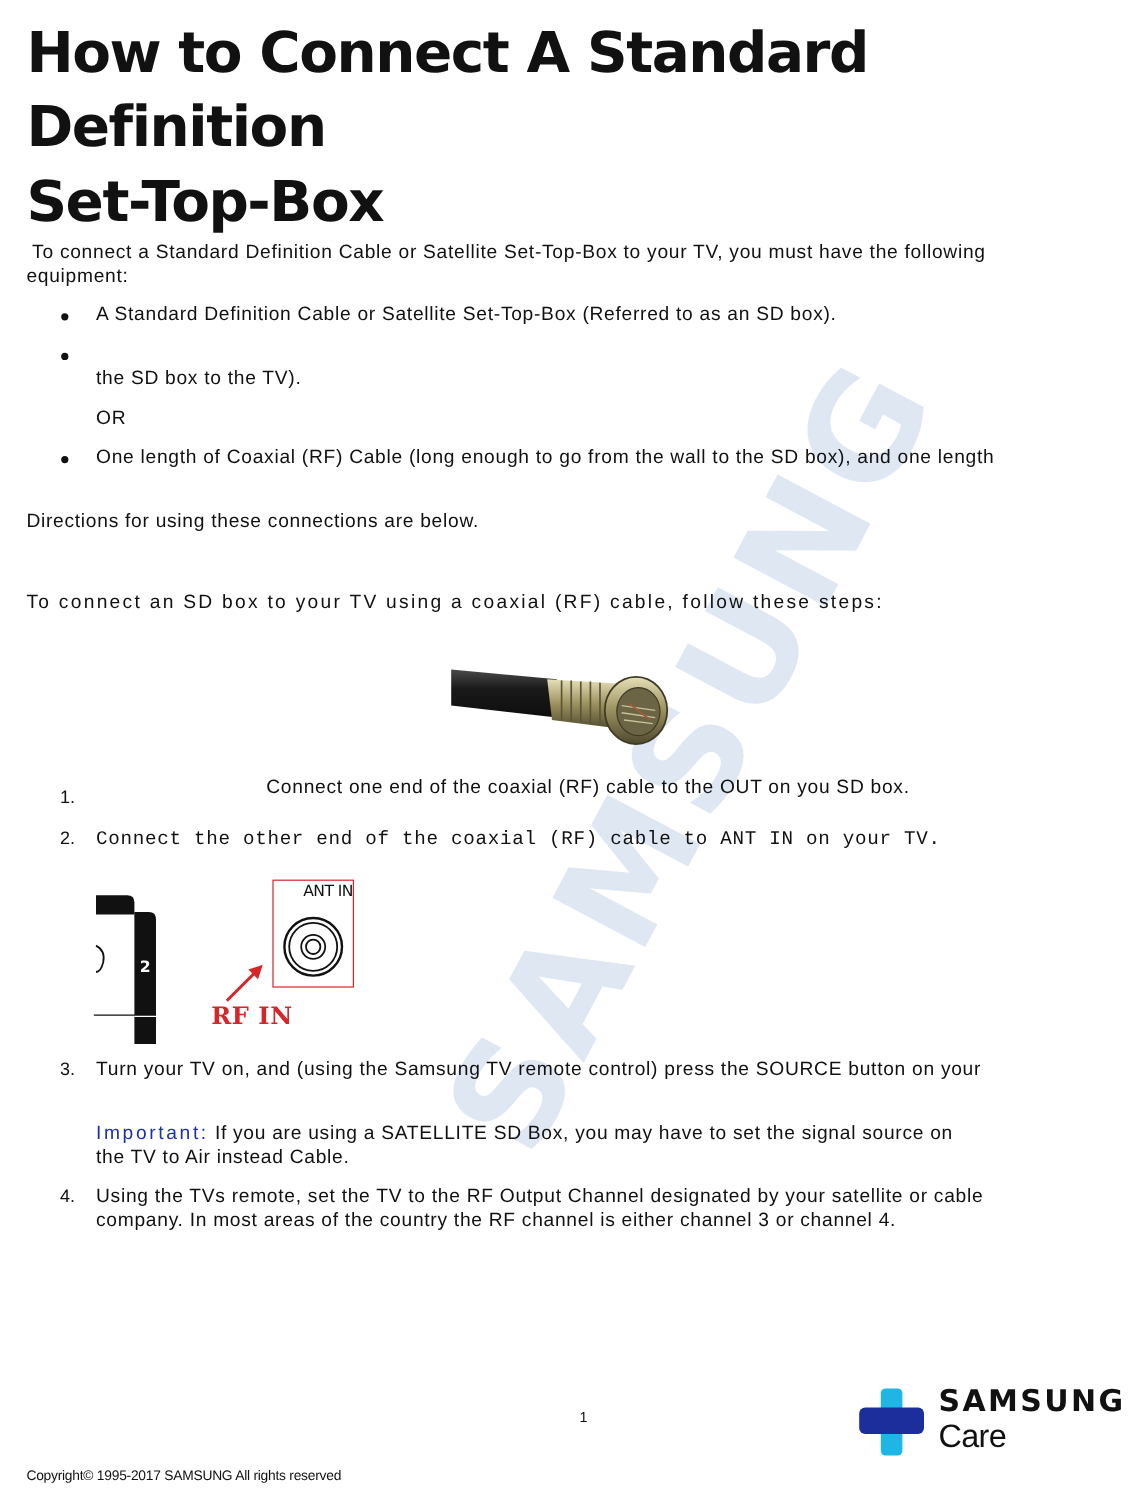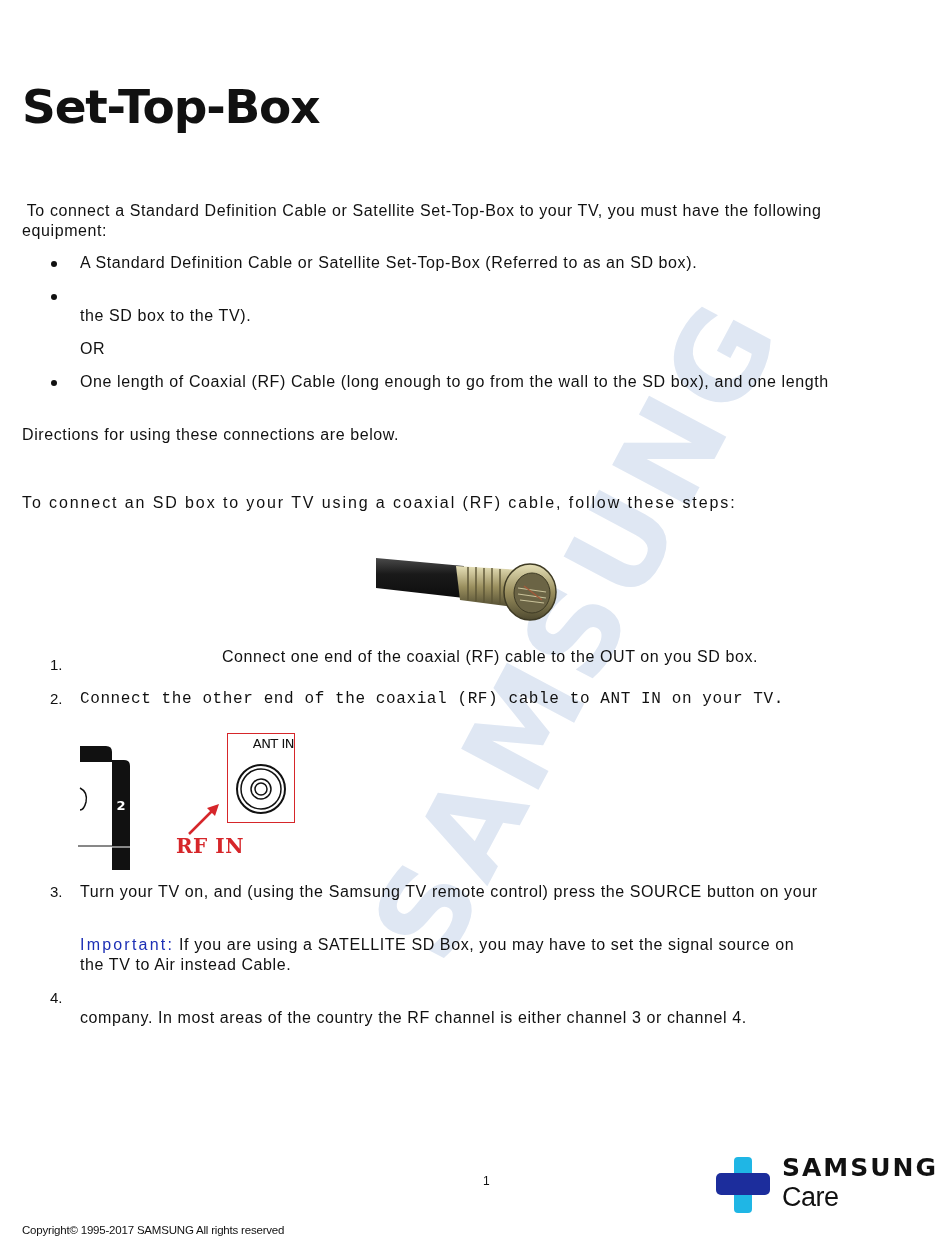--- a/index.html
+++ b/index.html
@@ -39,21 +39,21 @@
   .logo-care { position: absolute; left: 68px; top: 29px; font-family: Liberation Sans, sans-serif; font-size: 27px; color: #111; letter-spacing: -0.5px; }
 </style>
 </head>
 <body>
 
 <div class="page">
 
   <div class="watermark">SAMSUNG</div>
 
   <h1 class="title">
-    <br>
+    <span>How to Connect A Standard Definition</span><br>
     <span>Set-Top-Box</span>
   </h1>
 
   <div class="body-text" style="left:22px; top:201px; width:900px; white-space:pre;"><span> To connect a Standard Definition Cable or Satellite Set-Top-Box to your TV, you must have the following</span>
 <span>equipment:</span></div>
 
   <div class="bullet-row" style="top:253px;">
     <span class="bullet-dot"></span>
     <div class="bullet-text">A Standard Definition Cable or Satellite Set-Top-Box (Referred to as an SD box).</div>
   </div>
@@ -155,21 +155,21 @@
   </div>
 
   <div class="step-text" style="top:935px;">
     <span class="important-label">Important:</span><span> If you are using a SATELLITE SD Box, you may have to set the signal source on</span><br>
     <span>the TV to Air instead Cable.</span>
   </div>
 
   <div>
     <span class="step-num" style="top:988px;">4.</span>
     <div class="step-text" style="top:988px;">
-      <br>
+      <span>Using the TVs remote, set the TV to the RF Output Channel designated by your satellite or cable</span><br>
       <span>company. In most areas of the country the RF channel is either channel 3 or channel 4.</span>
     </div>
   </div>
 
   <div class="footer-copy">Copyright© 1995-2017 SAMSUNG All rights reserved</div>
   <div class="footer-page">1</div>
 
   <div class="logo">
     <span class="logo-plus-v"></span>
     <span class="logo-plus-h"></span>

